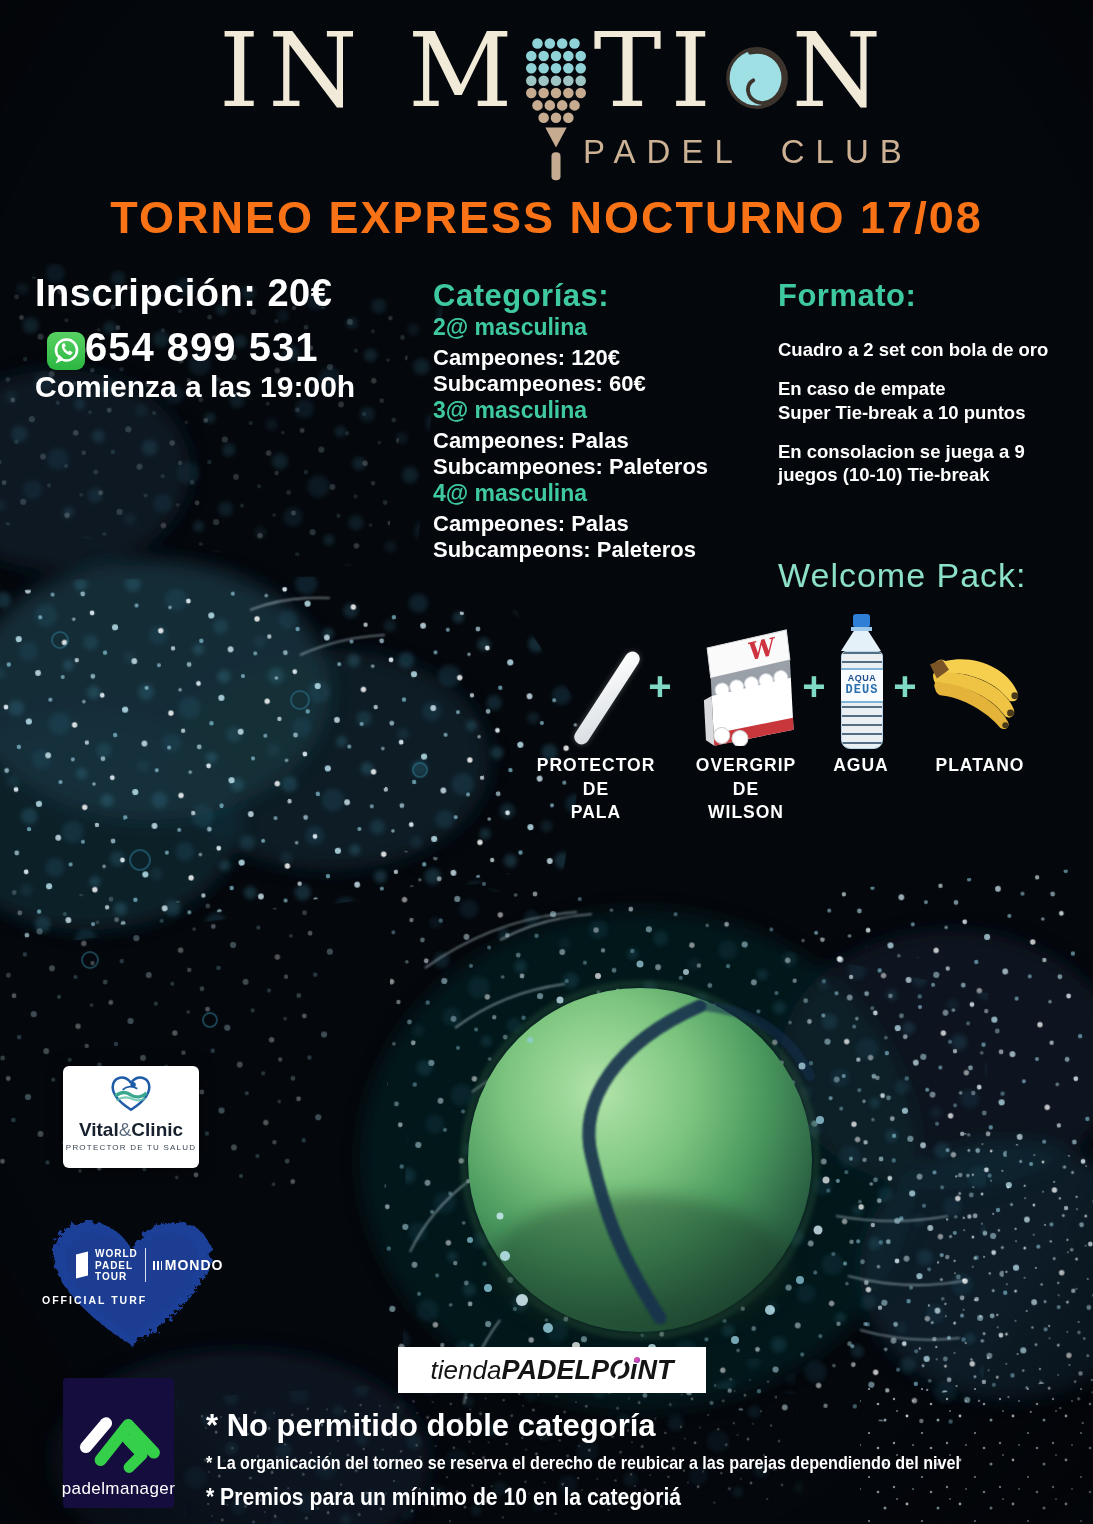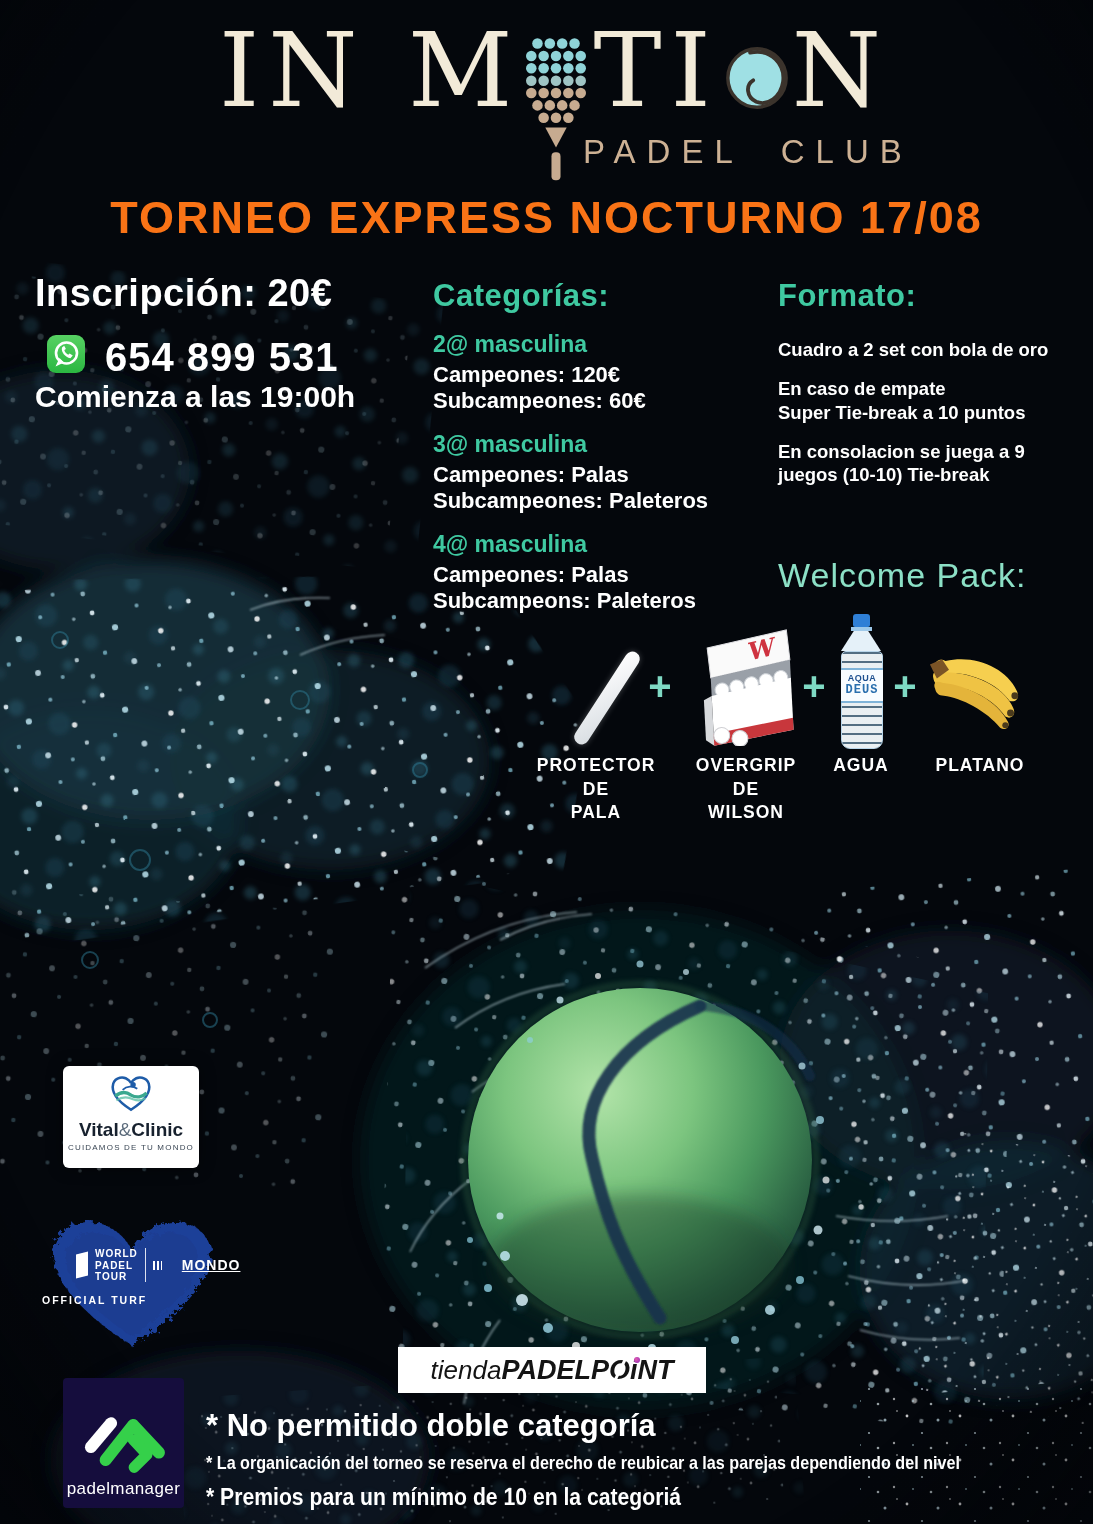--- a/index.html
+++ b/index.html
@@ -17,29 +17,29 @@
   .logo-sub{position:absolute;top:133px;left:583px;z-index:2;color:#cdb194;font-size:33px;
             letter-spacing:11px;word-spacing:18px;font-weight:400;}
 
   
   .title{position:absolute;top:192px;left:0;width:100%;text-align:center;z-index:2;
          font-size:45px;font-weight:700;letter-spacing:2px;color:#f97316;margin:0;}
 
   
   .info-left{position:absolute;left:35px;top:272px;width:390px;z-index:2;}
   .inscription{font-size:38px;font-weight:700;letter-spacing:.5px;}
-  .phone-row{margin-top:20px;display:flex;align-items:flex-start;gap:20px;padding-left:12px;}
+  .phone-row{margin-top:10px;display:flex;align-items:flex-end;padding-left:12px;}
   .phone-num{font-size:40px;font-weight:700;letter-spacing:1px;}
   .start{font-size:30px;font-weight:700;}
 
   
   .mint{color:#3fc9a1;}
   .col-heading{font-size:31px;font-weight:700;letter-spacing:.5px;margin:0;}
   .categories{position:absolute;left:433px;top:278px;width:310px;z-index:2;}
-  .cat-group{margin-top:17px;}
+  .cat-group{}
   .cat-name{font-size:23px;font-weight:700;color:#3fc9a1;margin-bottom:4px;}
   .cat-line{font-size:22px;font-weight:700;line-height:1.18;}
   .format{position:absolute;left:778px;top:278px;width:310px;z-index:2;}
   .rule{margin-top:16px;}
   .rule:first-of-type{margin-top:24px;}
   .rule-line{font-size:18.5px;font-weight:700;line-height:1.26;}
 
   
   .welcome-heading{position:absolute;left:778px;top:556px;z-index:2;font-size:34px;
                    font-weight:400;color:#8ce0c6;letter-spacing:1px;margin:0;}
@@ -69,38 +69,38 @@
   .vital-name{font-size:19px;font-weight:700;color:#17212e;line-height:1;margin-top:2px;}
   .vital-amp{font-weight:400;color:#5a6a7a;}
   .vital-tag{font-size:8px;color:#3a4654;letter-spacing:1.2px;margin-top:4px;}
 
   .wpt-heart{position:absolute;left:42px;top:1208px;width:180px;height:148px;z-index:2;}
   .wpt-overlay{position:absolute;inset:0;}
   .wpt-block{position:absolute;left:34px;top:40px;display:flex;align-items:center;gap:7px;}
   .wpt-flag{width:12px;height:24px;background:#fff;transform:skewY(-14deg);}
   .wpt-lines{font-size:10px;font-weight:700;letter-spacing:1px;line-height:1.15;color:#fff;}
   .wpt-div{width:1px;height:34px;background:rgba(255,255,255,.85);}
-  .mondo-wrap{display:flex;align-items:center;gap:20px;text-decoration:underline;}
+  .mondo-wrap{display:flex;align-items:center;gap:3px;}
   .mondo-bars{width:9px;height:9px;background:repeating-linear-gradient(90deg,#fff 0 2px,transparent 2px 4px);}
   .mondo{font-size:14px;font-weight:700;letter-spacing:1px;color:#fff;}
   .wpt-caption{position:absolute;left:0;right:0;top:86px;text-align:left;font-size:10.5px;
                font-weight:700;letter-spacing:2px;color:#fff;}
 
   .padelpoint{position:absolute;left:398px;top:1347px;width:308px;height:46px;background:#fff;z-index:2;
               display:flex;align-items:center;justify-content:center;font-style:italic;color:#141414;}
   .pp-prefix{font-size:26px;font-weight:500;}
   .pp-b{font-size:27px;font-weight:700;letter-spacing:0;}
   .pp-o{position:relative;display:inline-block;}
   .pp-o::after{content:"";position:absolute;left:55%;top:-6%;width:3px;height:90%;background:#fff;
                transform:rotate(26deg);}
   .pp-i{position:relative;display:inline-block;}
   .pp-i::after{content:"";position:absolute;top:2px;left:52%;width:6px;height:6px;border-radius:50%;
                background:radial-gradient(circle at 35% 35%,#e05ab0,#8f2bb8);}
 
-  .padelmanager{position:absolute;left:63px;top:1378px;width:121px;height:130px;background:#150d3d;
+  .padelmanager{position:absolute;left:63px;top:1378px;width:111px;height:130px;background:#150d3d;
                 border-radius:4px;z-index:2;display:flex;flex-direction:column;align-items:center;
                 justify-content:flex-end;padding-bottom:9px;box-sizing:border-box;}
   .pm-name{font-size:17px;color:#fff;letter-spacing:.4px;margin-top:6px;}
 
   
   .disc{position:absolute;left:206px;z-index:2;font-weight:700;transform-origin:left center;}
   .disc1{top:1408px;font-size:31px;}
   .disc2{top:1452px;font-size:19px;transform:scaleX(.85);white-space:nowrap;}
   .disc3{top:1484px;font-size:23px;transform:scaleX(.92);white-space:nowrap;}
 </style>
@@ -454,21 +454,21 @@
     <svg width="46" height="42" viewBox="0 0 44 40" style="margin-top:6px">
       <path d="M22,36 C8,27 3,18 5,11 C7,5 15,3 20,8 C21,9 22,10 22,11 C22,10 23,9 24,8 C29,3 37,5 39,11 C41,18 36,27 22,36 Z" fill="#ffffff" stroke="#1e5ca8" stroke-width="2.4"></path>
       <path d="M7,23 C13,18 18,19 22,22 C27,25 33,24 37,20" fill="none" stroke="#3aa88f" stroke-width="3.2"></path>
       <path d="M8,27 C14,23 20,24 24,26 C29,28 33,27 36,25" fill="none" stroke="#5fc0a8" stroke-width="2" opacity=".8"></path>
       <circle cx="24" cy="12" r="2.6" fill="#1e5ca8"></circle>
       <path d="M14,17 C18,13 24,13 28,16" fill="none" stroke="#1e5ca8" stroke-width="1.8"></path>
     </svg>
     <div class="vital-name">
       <span>Vital</span><span class="vital-amp">&amp;</span><span>Clinic</span>
     </div>
-    <div class="vital-tag">CUIDAMOS DE TU MONDO</div>
+    <div class="vital-tag">PROTECTOR DE TU SALUD</div>
   </div>
 
   <div class="wpt-heart">
     <svg width="180" height="148" viewBox="0 0 180 148">
       <g filter="url(#fuzz2)">
         <path d="M90,138 C28,98 6,62 12,38 C18,16 47,7 69,20 C80,26 87,36 90,43 C93,36 100,26 111,20 C133,7 162,16 168,38 C174,62 152,98 90,138 Z" fill="#1c3f98"></path>
         <path d="M90,128 C38,94 20,64 25,44 C30,26 52,19 70,29 C80,34 86,42 90,49 C94,42 100,34 110,29 C128,19 150,26 155,44 C160,64 142,94 90,128 Z" fill="#1a3a8c" opacity=".6"></path>
       </g>
       <defs>
         <filter id="fuzz2">

